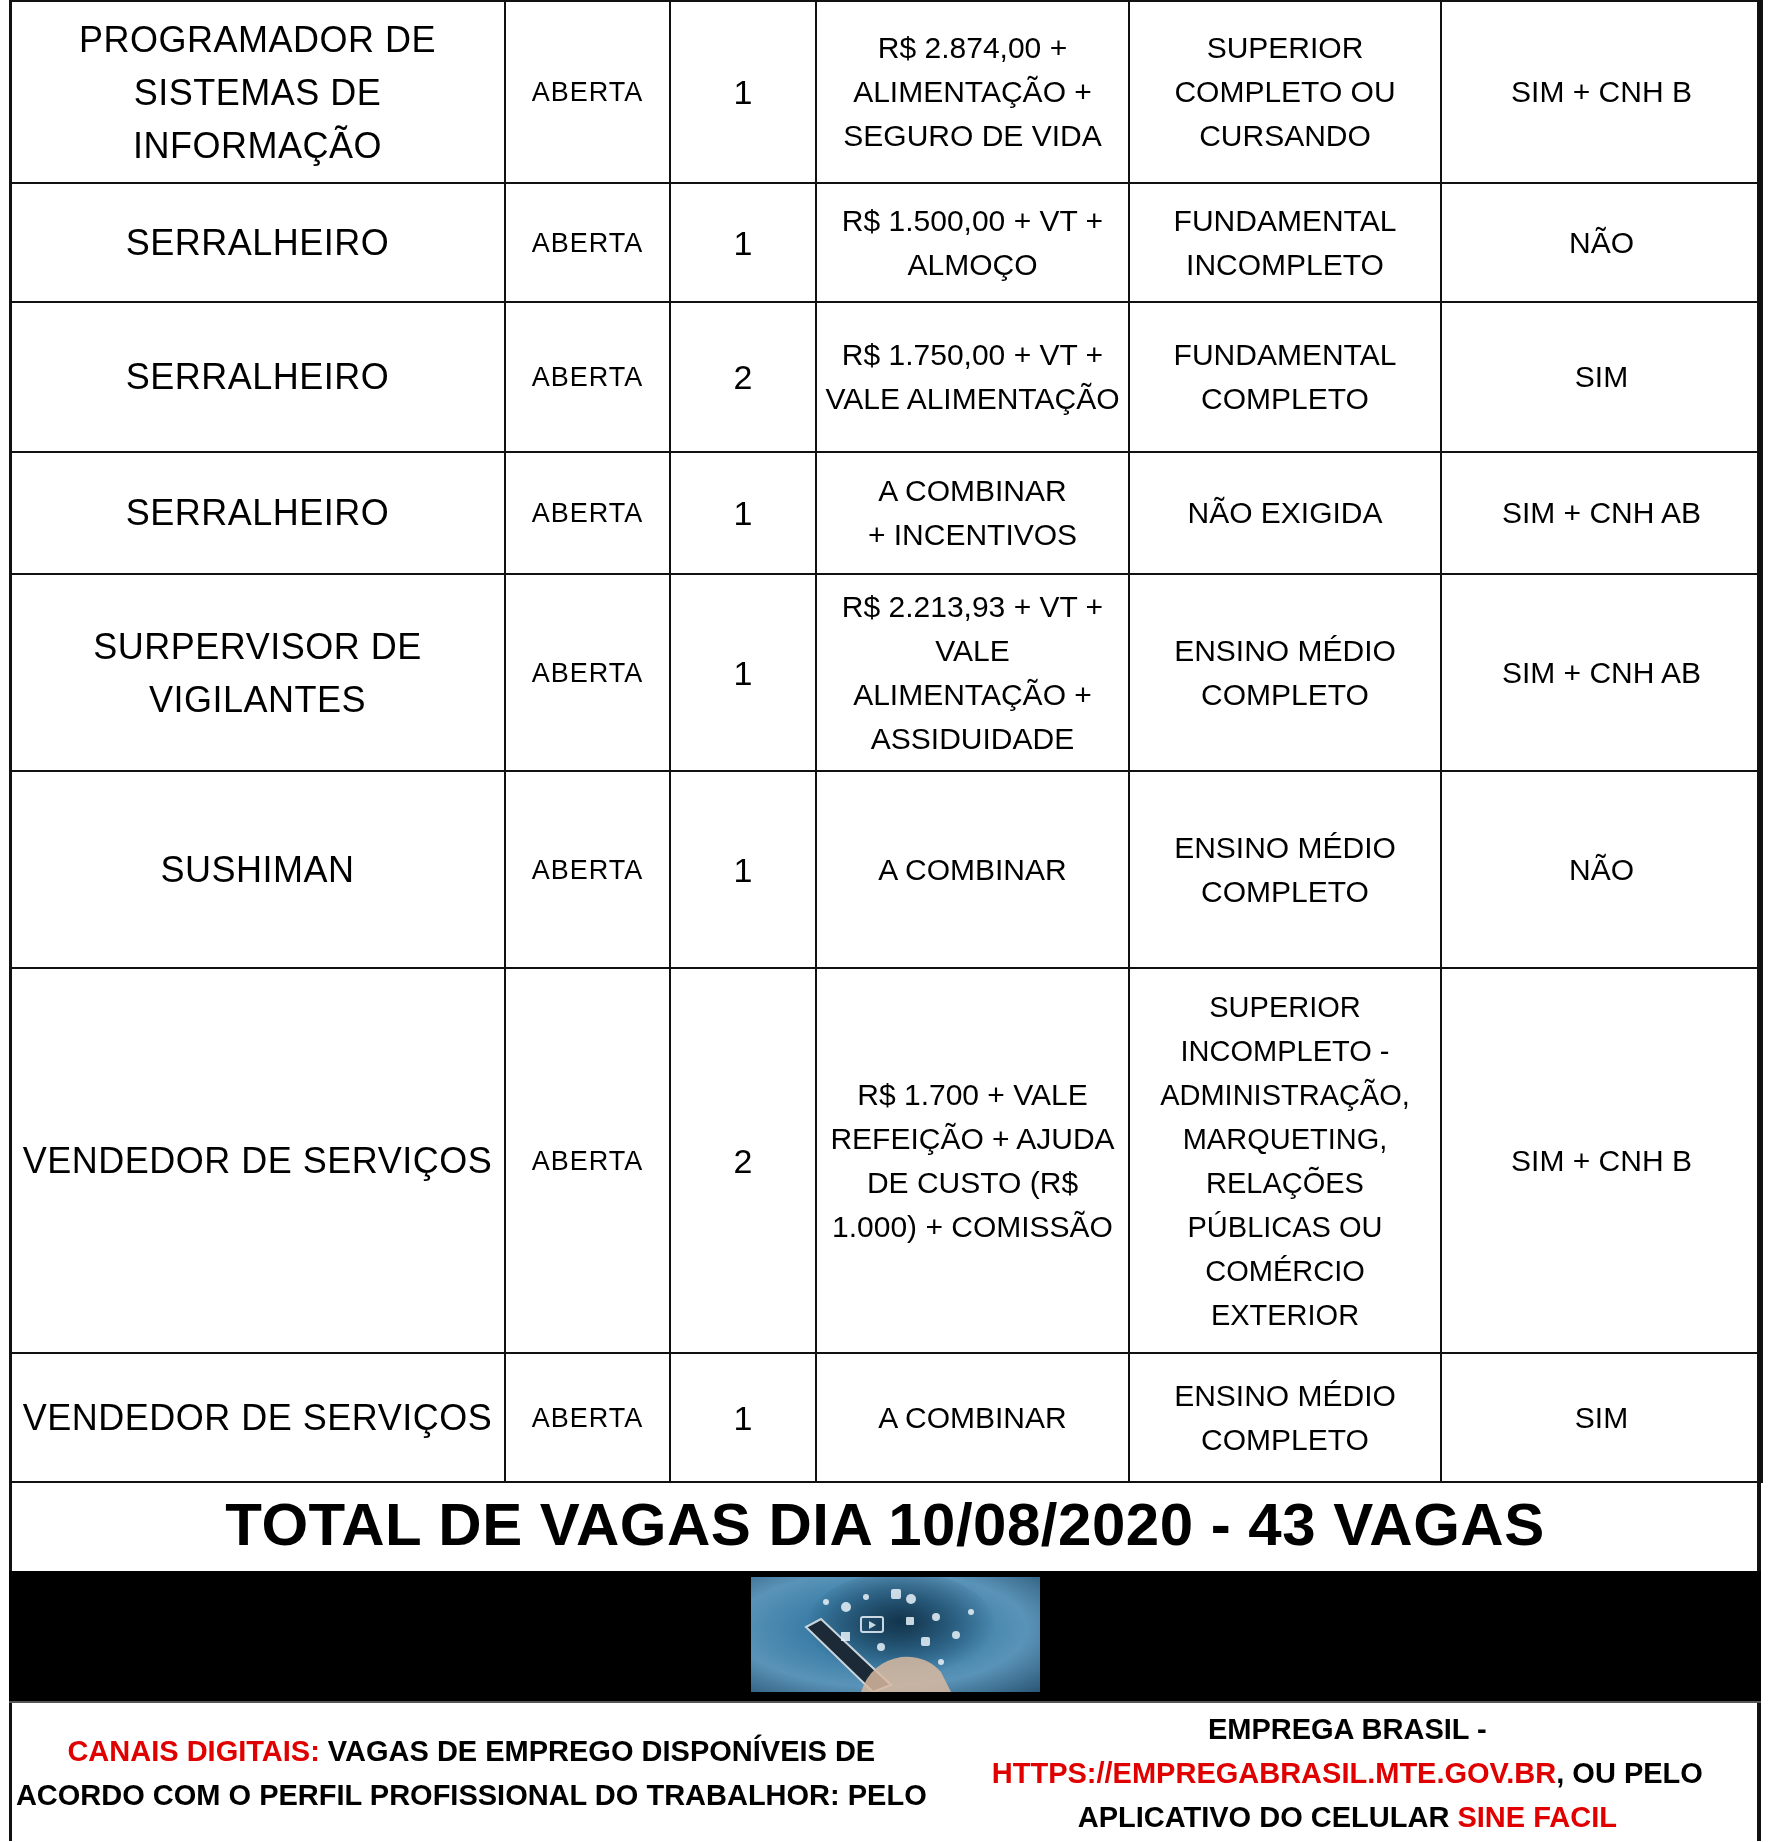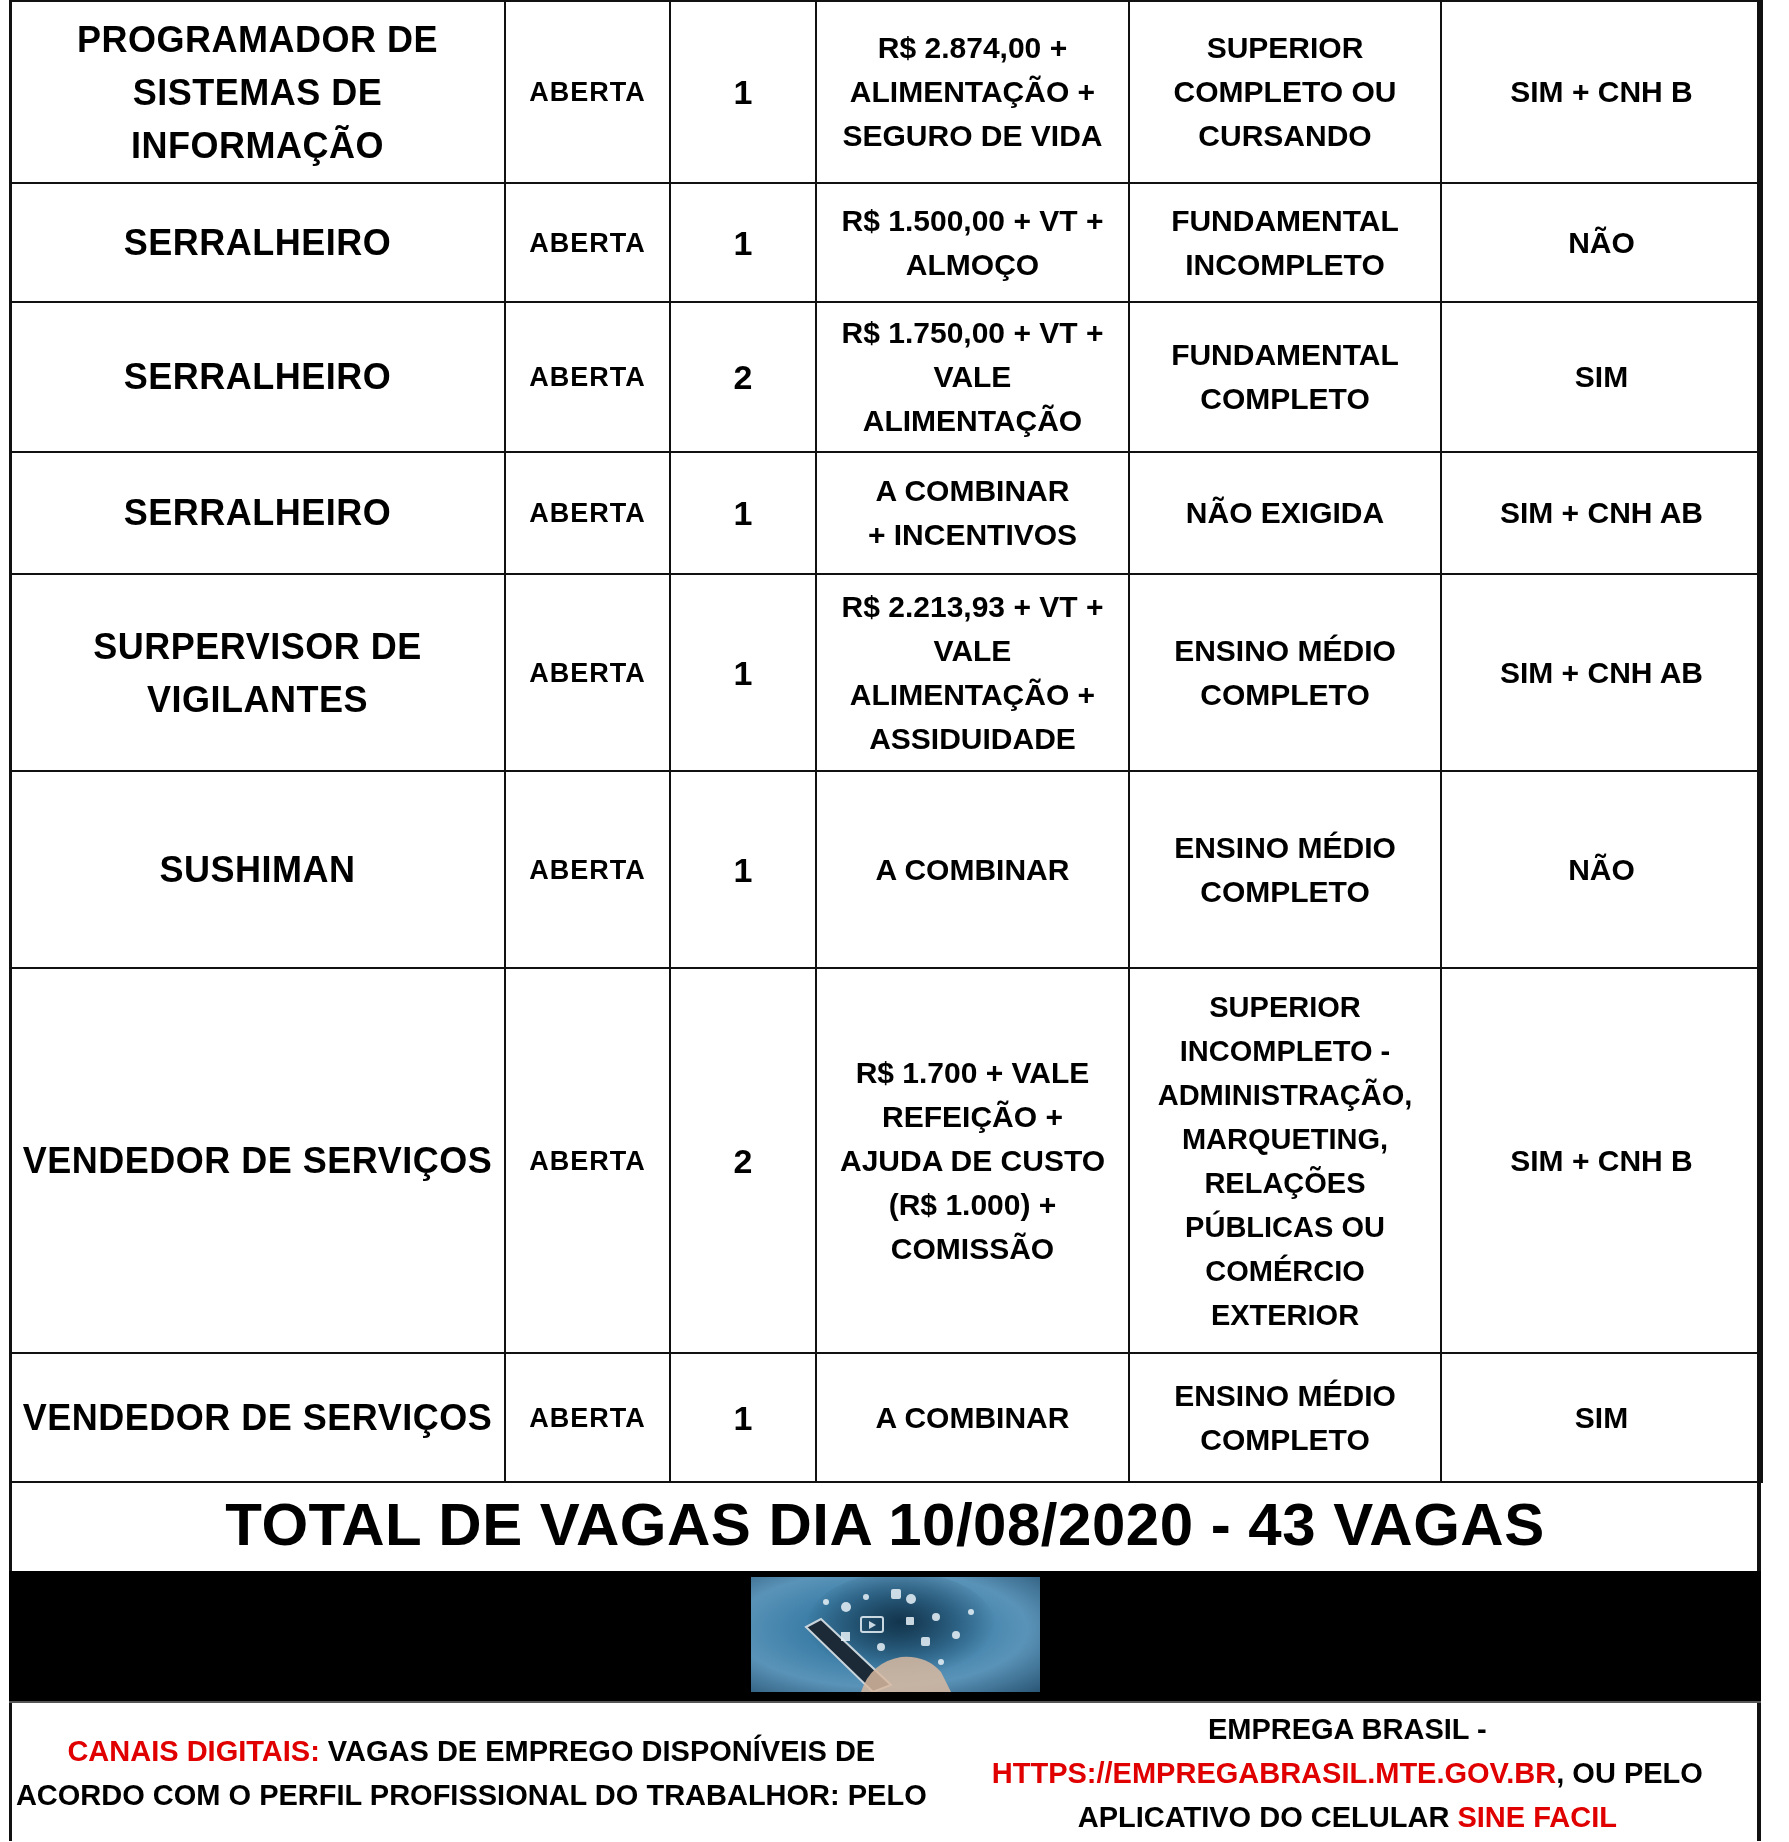--- a/index.html
+++ b/index.html
@@ -2,21 +2,21 @@
 <html><head>
 <meta charset="utf-8">
 <style>
   html, body { margin: 0; padding: 0; background: #ffffff; }
   body { width: 1789px; height: 1842px; position: relative; overflow: hidden;
          font-family: "Liberation Sans", "DejaVu Sans", sans-serif; color: #000; }
   .sheet { position: absolute; left: 9px; top: 0; width: 1752px; height: 1841px;
            border-left: 3px solid #111; border-right: 4px solid #111; box-sizing: border-box; }
   table.jobs { position: absolute; left: 9px; top: 0; border-collapse: collapse; table-layout: fixed; width: 1752px; }
   table.jobs td { border: 2px solid #111; text-align: center; vertical-align: middle;
-                  font-weight: bold; padding: 0 6px; line-height: 44px; }
+                  font-weight: normal; padding: 0 6px; line-height: 44px; }
   table.jobs tr:first-child td { border-top: 2px solid #111; }
   .c-role { font-size: 36px; letter-spacing: 0.5px; }
   .c-status { font-size: 27px; letter-spacing: 1px; }
   .c-qty { font-size: 34px; }
   .c-salary, .c-edu { font-size: 30px; }
   .c-exp { font-size: 30px; }
   .total { position: absolute; left: 9px; top: 1477px; width: 1752px; height: 94px;
            display: flex; align-items: center; justify-content: center;
            font-weight: bold; font-size: 60px; letter-spacing: 0.5px; }
   .band { position: absolute; left: 9px; top: 1571px; width: 1752px; height: 130px; background: #000; }

